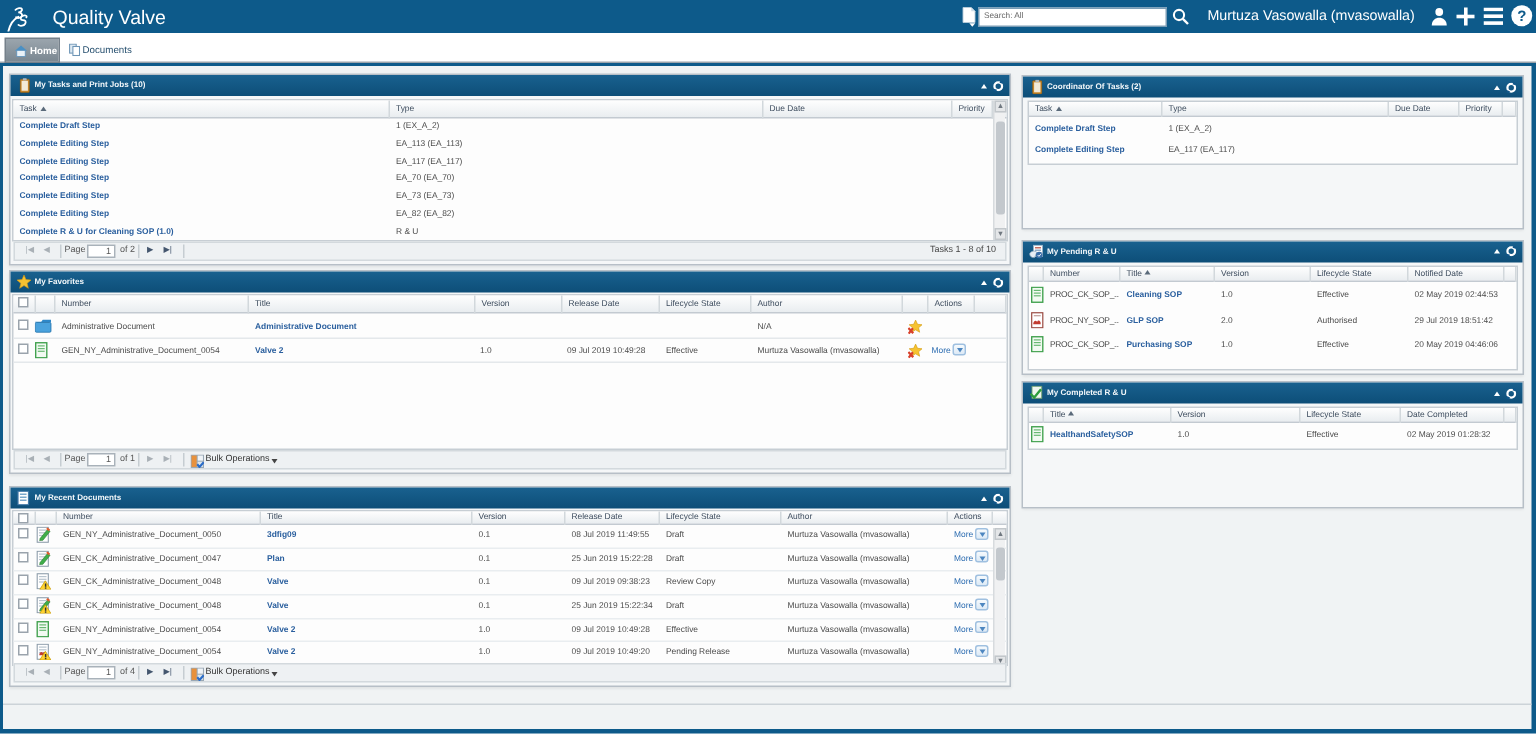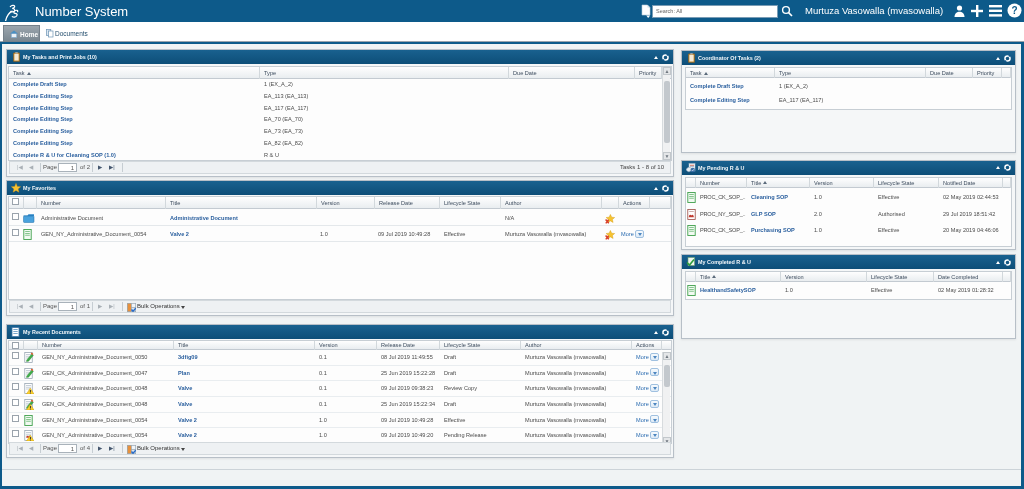--- a/index.html
+++ b/index.html
@@ -36,21 +36,21 @@
 .morebtn:after{content:"";position:absolute;left:2px;top:2.5px;width:0;height:0;border-left:2.5px solid transparent;border-right:2.5px solid transparent;border-top:3px solid #4d86c0}
 </style></head>
 <body>
 
 <div class="topbar">
     <svg class="abs" style="left:4px;top:4px" width="17" height="17" viewBox="0 0 17 17">
 <path d="M6.3 2.6 C7.6 1.3,10 0.9,10.6 2 C11.2 3.1,9.6 4.2,8.2 4.3 C9.8 4.4,11.3 5.3,10.5 6.8 C9.7 8.2,7.6 8.3,6.7 7.4" stroke="#fff" stroke-width="1.2" fill="none" stroke-linecap="round"></path>
 <path d="M1.6 16.8 C2.6 12.5,5 8.8,8.2 7.2" stroke="#fff" stroke-width="1.3" fill="none" stroke-linecap="round"></path>
 <path d="M13.6 7.6 C14.3 6.3,12.4 5.8,10.9 6.7 C9.3 7.7,9.5 9.4,11.2 9.4 C12.9 9.4,13.6 10.4,12.8 11.8 C11.9 13.3,9.4 13.6,8.3 12.6" stroke="#fff" stroke-width="1.2" fill="none" stroke-linecap="round"></path>
 </svg>
-    <div class="abs" style="left:35px;top:4px;font-size:13px;color:#fff;white-space:nowrap">Number System</div>
+    <div class="abs" style="left:35px;top:4px;font-size:13px;color:#fff;white-space:nowrap">Quality Valve</div>
     <svg class="abs" style="left:641px;top:4px" width="12" height="14" viewBox="0 0 12 14">
 <path d="M1 1 h5.5 l2.5 2.5 v7.5 h-8 z" fill="#fff" stroke="#b9cdda" stroke-width="0.6"></path>
 <path d="M6.5 1 v2.5 h2.5 z" fill="#cfdde8"></path>
 <path d="M5.2 11.5 h4 l-2 2.4 z" fill="#fff"></path>
 </svg>
     <div class="abs" style="left:652px;top:5px;width:126px;height:13px;background:#fff;border:1px solid #7a9cb5">
       <div style="font-size:5.5px;color:#666;line-height:11px;padding-left:3px">Search: All</div>
     </div>
     <svg class="abs" style="left:781px;top:5px" width="12" height="12" viewBox="0 0 12 12">
 <circle cx="5" cy="5" r="3.4" stroke="#fff" stroke-width="1.4" fill="none"></circle>

